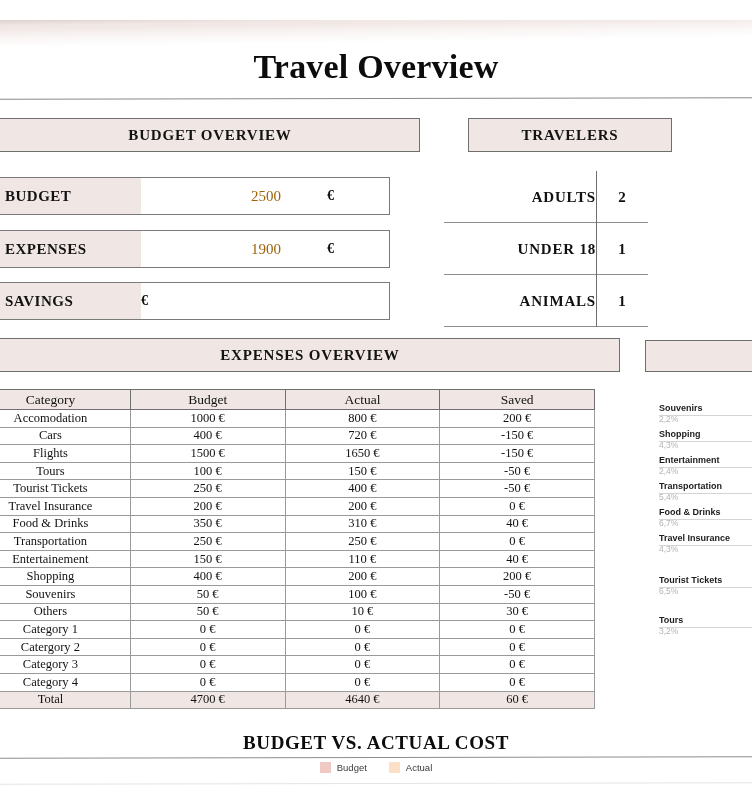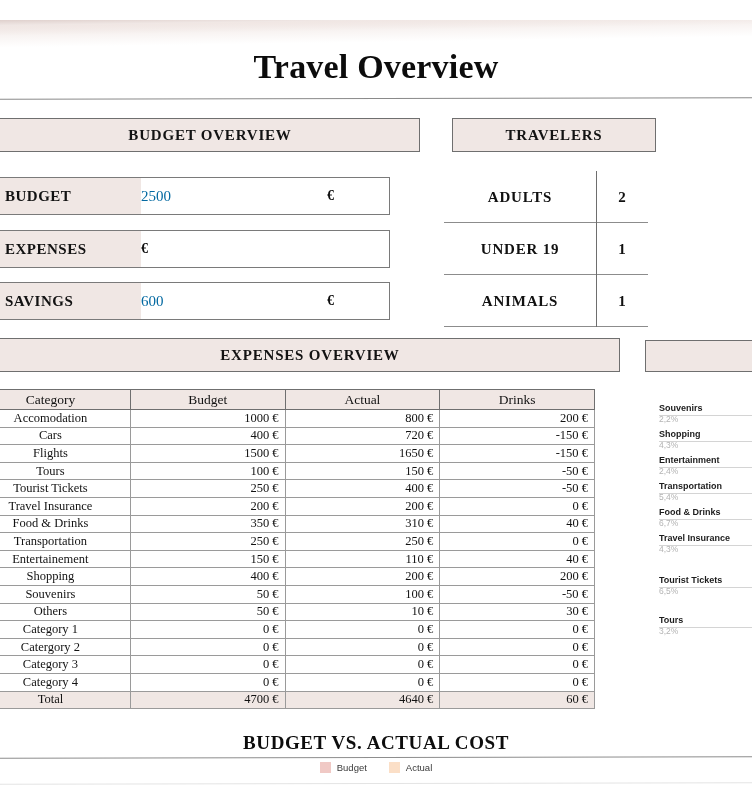--- a/index.html
+++ b/index.html
@@ -75,21 +75,21 @@
     display: flex;
     align-items: center;
     justify-content: center;
     font-family: "Liberation Serif", serif;
     font-weight: bold;
     font-size: 15px;
     letter-spacing: 0.8px;
     color: #131313;
   }
   #hdr-budget   { left: -30px; top: 98px;  width: 450px; height: 34px; padding-left: 30px; }
-  #hdr-travel   { left: 452px; top: 98px;  width: 204px; height: 34px; }
+  #hdr-travel   { left: 468px; top: 98px;  width: 204px; height: 34px; }
   #hdr-expenses { left: -30px; top: 318px; width: 650px; height: 34px; padding-left: 30px; }
   #hdr-extra    { left: 645px; top: 320px; width: 130px; height: 32px; }
 
   
   .bud-row {
     position: absolute;
     left: -40px;
     width: 430px;
     height: 38px;
     border: 1px solid #7a7a7a;
@@ -111,24 +111,24 @@
     font-family: "Liberation Serif", serif;
     font-weight: bold;
     font-size: 15px;
     letter-spacing: 0.5px;
     color: #121212;
     white-space: nowrap;
     overflow: hidden;
   }
   .bud-value {
     flex: 1;
-    text-align: left;
+    text-align: right;
     font-family: "Liberation Serif", serif;
     font-size: 15px;
-    color: #0369a1;
+    color: #a16207;
     padding-right: 46px;
   }
   .bud-cur {
     width: 62px;
     text-align: left;
     font-family: "Liberation Serif", serif;
     font-weight: bold;
     font-size: 14px;
     color: #101010;
   }
@@ -148,21 +148,21 @@
 
   .trav-row::after {
     content: "";
     position: absolute;
     left: 0; bottom: 0;
     width: 204px; height: 1px;
     background: #8c8c8c;
   }
   .trav-label {
     width: 152px;
-    text-align: center;
+    text-align: right;
     font-family: "Liberation Serif", serif;
     font-weight: bold;
     font-size: 15px;
     letter-spacing: 0.8px;
     color: #111;
   }
   .trav-val {
     flex: 1;
     text-align: center;
     font-family: "Liberation Serif", serif;
@@ -199,21 +199,21 @@
   #exp-table th {
     background: #f0e7e4;
     font-weight: normal;
     font-size: 13.5px;
     height: 20px;
     border-color: #6f6f6f;
   }
   .col-cat    { width: 160px; text-align: center; }
   .col-num    { width: 155px; text-align: center; }
   td.col-cat  { text-align: center; padding-left: 32px; }
-  td.col-num  { text-align: right;  padding-right: 58px; }
+  td.col-num  { text-align: center;  padding-right: 58px; }
   tr.total-row td {
     background: #f0e7e4;
     border-color: #6f6f6f;
   }
   tr.total-row td.col-cat { font-weight: normal; }
 
   
   .pie-labels {
     position: absolute;
     left: 659px;
@@ -304,49 +304,49 @@
   <div class="sec-header" id="hdr-expenses">EXPENSES OVERVIEW</div>
   <div class="sec-header" id="hdr-extra"></div>
 
   <div class="bud-row" id="bud-r0">
     <div class="bud-label">BUDGET</div>
     <div class="bud-value">2500</div>
     <div class="bud-cur">€</div>
   </div>
   <div class="bud-row" id="bud-r1">
     <div class="bud-label">EXPENSES</div>
+    <div class="bud-value">1900</div>
     <div class="bud-cur">€</div>
   </div>
   <div class="bud-row" id="bud-r2">
     <div class="bud-label">SAVINGS</div>
-    <div class="bud-value">600</div>
     <div class="bud-cur">€</div>
   </div>
 
   <div class="trav-row" id="trav-r0">
     <div class="trav-label">ADULTS</div>
     <div class="trav-val">2</div>
   </div>
   <div class="trav-row" id="trav-r1">
-    <div class="trav-label">UNDER 19</div>
+    <div class="trav-label">UNDER 18</div>
     <div class="trav-val">1</div>
   </div>
   <div class="trav-row" id="trav-r2">
     <div class="trav-label">ANIMALS</div>
     <div class="trav-val">1</div>
   </div>
   <div class="trav-vline"></div>
 
   <table id="exp-table">
     <thead>
       <tr>
         <th class="col-cat">Category</th>
         <th class="col-num">Budget</th>
         <th class="col-num">Actual</th>
-        <th class="col-num">Drinks</th>
+        <th class="col-num">Saved</th>
       </tr>
     </thead>
     <tbody id="exp-body">
         <tr>
           <td class="col-cat">Accomodation</td>
           <td class="col-num">1000 €</td>
           <td class="col-num">800 €</td>
           <td class="col-num">200 €</td>
         </tr>
         <tr>

